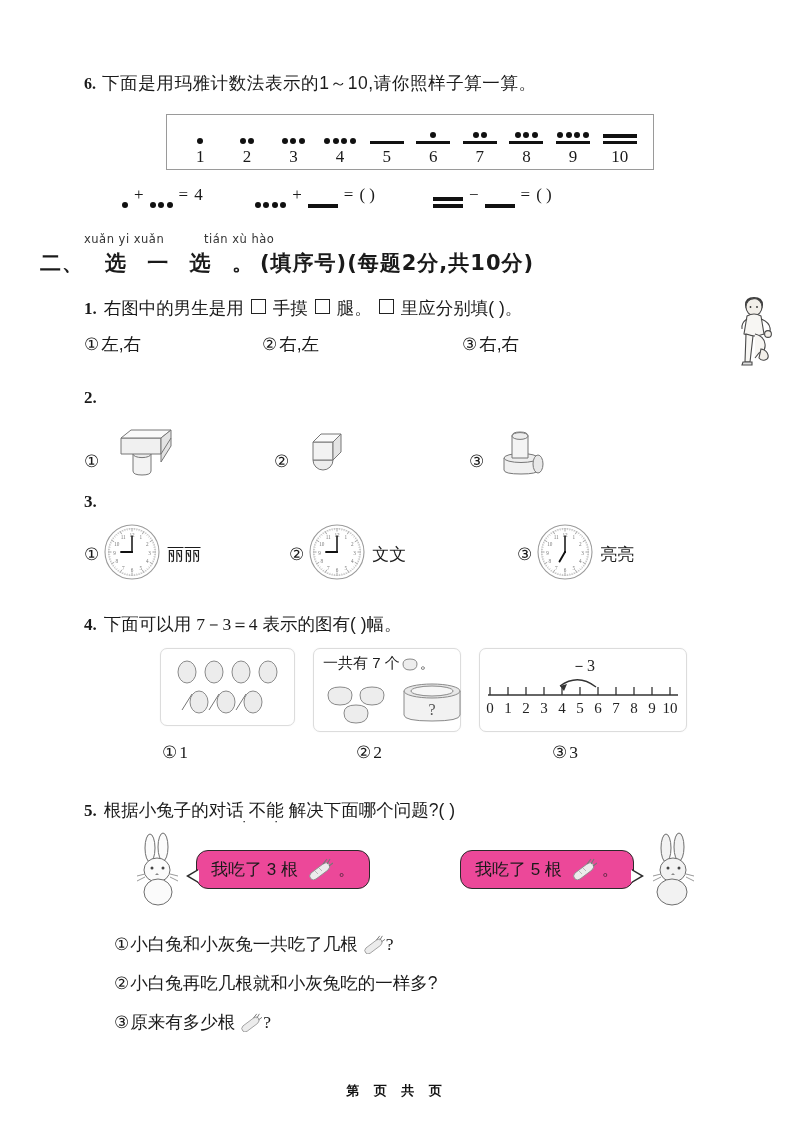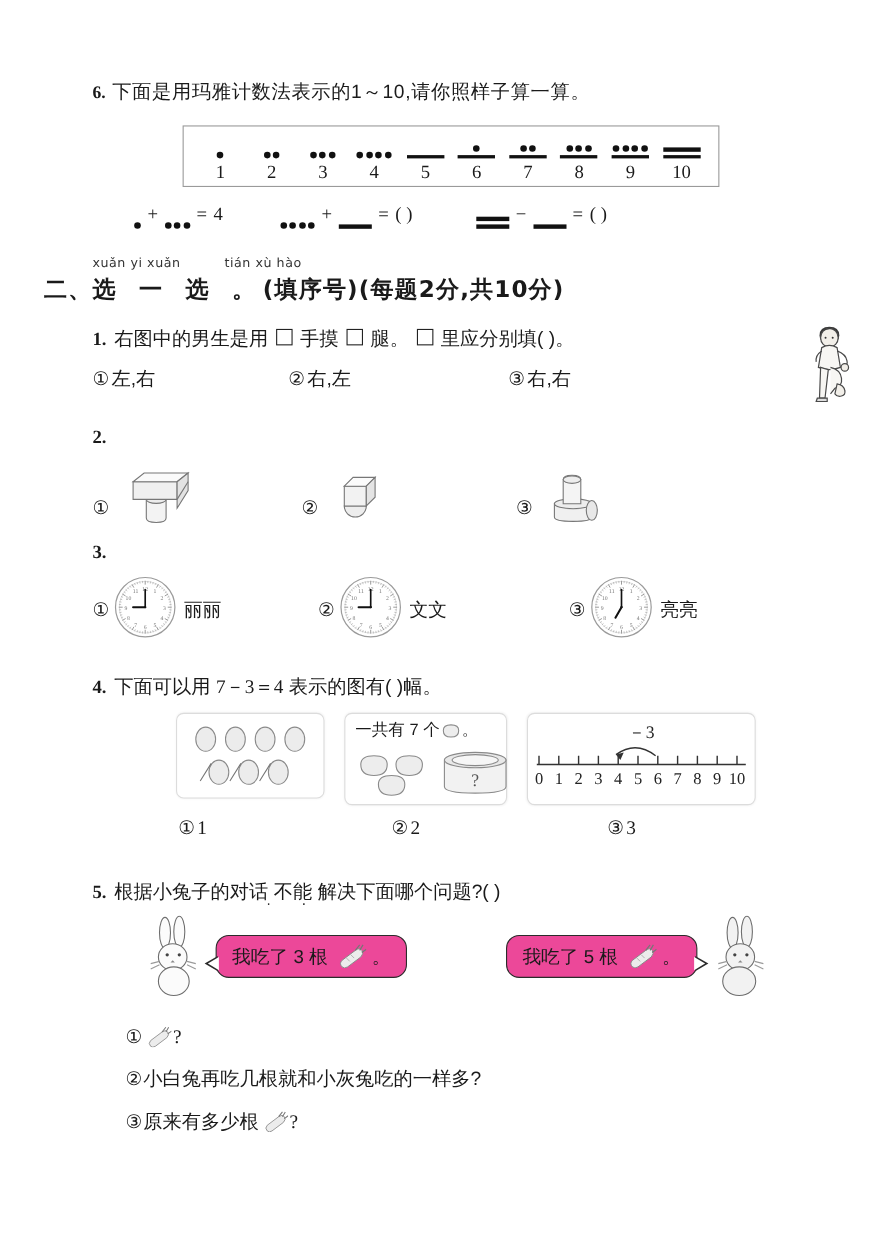--- a/index.html
+++ b/index.html
@@ -45,21 +45,21 @@
   .op{font-size:17px;padding:0 1px;}
 
   
   #sec2{position:absolute;left:40px;top:232px;width:720px;}
   .pinyin-row{position:relative;height:16px;margin-left:44px;}
   .pinyin{position:absolute;font-family:"DejaVu Sans",sans-serif;font-size:11.5px;color:#333;letter-spacing:.5px;white-space:nowrap;}
   .sec-title{
     font-family:"DejaVu Sans","Liberation Sans",sans-serif;
     font-weight:bold;font-size:21px;letter-spacing:1px;margin-top:1px;white-space:nowrap;
   }
-  .sec-title .sp{letter-spacing:7px;}
+  .sec-title .sp{letter-spacing:7px;margin-left:21px;}
 
   
   .q{position:absolute;width:700px;left:84px;}
   .stem{display:flex;align-items:baseline;gap:5px;font-size:17.5px;white-space:nowrap;}
   .stem .qnum{font-size:17px;margin-right:2px;}
   .box-sq{display:inline-block;width:13px;height:13px;border:1.1px solid #222;vertical-align:-1px;margin:0 2px;}
   .opts{display:flex;margin-top:12px;font-size:17.5px;}
   .opt{display:flex;align-items:center;gap:2px;}
   .circnum{font-size:17px;}
 
@@ -805,20 +805,21 @@
           <circle cx="26" cy="36" r="1.5" fill="#444" stroke="none"></circle>
           <circle cx="37" cy="36" r="1.5" fill="#444" stroke="none"></circle>
           <path d="M31 41 l-2 2 h4z" fill="#888" stroke="none"></path>
           <path d="M19 42 l-8 2M19 45 l-8 4M44 42 l8 2M44 45 l8 4" fill="none" stroke="#9a9a9a"></path>
         </g>
       </svg>
     </div>
 
     <div class="q5opt" style="margin-left:30px;margin-top:26px;">
       <span class="circnum">①</span>
+      <span class="cn">小白兔和小灰兔一共吃了几根</span>
       <svg width="26" height="19" viewBox="0 0 30 22">
         <path d="M8 21 q-3-3 0-6 l12-9 q4-3 6 0 q2 3-1 6 l-12 9 q-3 2-5 0z" fill="#ececec" stroke="#8a8a8a" stroke-width=".9"></path>
         <path d="M20 6 l4-5M24 6 l3-5M26 8 l4-3" stroke="#777" stroke-width="1.1" fill="none"></path>
       </svg>
       <span>?</span>
     </div>
     <div class="q5opt" style="margin-left:30px;">
       <span class="circnum">②</span>
       <span class="cn">小白兔再吃几根就和小灰兔吃的一样多?</span>
     </div>
@@ -826,13 +827,14 @@
       <span class="circnum">③</span>
       <span class="cn">原来有多少根</span>
       <svg width="26" height="19" viewBox="0 0 30 22">
         <path d="M8 21 q-3-3 0-6 l12-9 q4-3 6 0 q2 3-1 6 l-12 9 q-3 2-5 0z" fill="#ececec" stroke="#8a8a8a" stroke-width=".9"></path>
         <path d="M20 6 l4-5M24 6 l3-5M26 8 l4-3" stroke="#777" stroke-width="1.1" fill="none"></path>
       </svg>
       <span>?</span>
     </div>
   </div>
 
+  <div class="footer cn">第 页 共 页</div>
 </div>
 
 </body></html>

